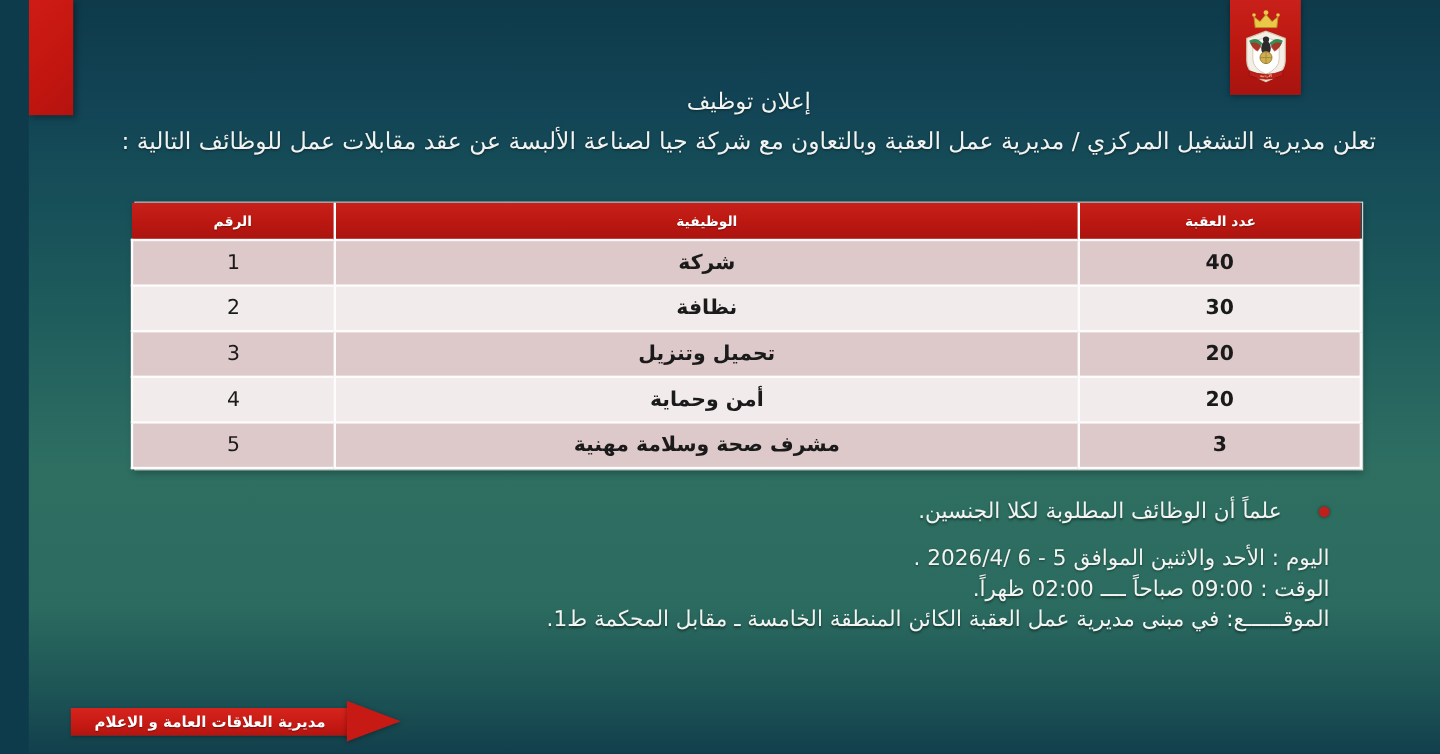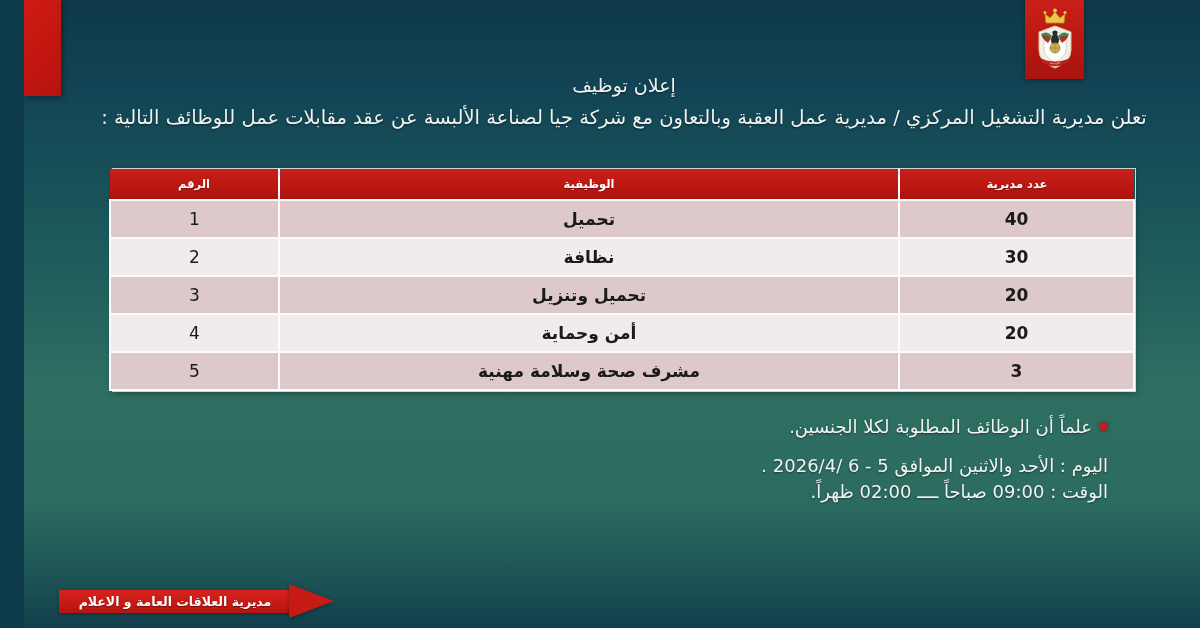--- a/index.html
+++ b/index.html
@@ -145,20 +145,21 @@
     text-shadow: 0 1px 2px rgba(0,0,0,.45);
   }
 
   .note-bullet-line {
     display: flex;
     align-items: center;
     justify-content: flex-start;
     font-size: 18px;
     margin-bottom: 16px;
     white-space: nowrap;
+    gap: 24px;
   }
   .bullet-dot {
     width: 9px;
     height: 9px;
     border-radius: 50%;
     background: #c0201c;
     box-shadow: 0 0 3px rgba(0,0,0,.5);
     margin-left: 7px;
     flex: none;
   }
@@ -257,29 +258,29 @@
 
   <div class="jobs-table-wrap">
     <table class="jobs">
       <colgroup>
         <col class="c-count">
           <col class="c-title">
           <col class="c-num">
       </colgroup>
       <thead>
         <tr>
-          <th>عدد مديرية</th>
+          <th>عدد العقبة</th>
           <th>الوظيفية</th>
           <th>الرقم</th>
         </tr>
       </thead>
       <tbody>
         <tr>
           <td class="col-count">40</td>
-          <td class="col-title">تحميل</td>
+          <td class="col-title">شركة</td>
           <td class="col-num">1</td>
         </tr>
         <tr>
           <td class="col-count">30</td>
           <td class="col-title">نظافة</td>
           <td class="col-num">2</td>
         </tr>
         <tr>
           <td class="col-count">20</td>
           <td class="col-title">تحميل وتنزيل</td>
@@ -300,20 +301,21 @@
   </div>
 
   <div class="notes">
     <div class="note-bullet-line">
       <span class="bullet-dot"></span>
       <span>علماً أن الوظائف المطلوبة لكلا الجنسين.</span>
     </div>
     <div class="info-lines">
       <div class="info-line ln1">اليوم : الأحد والاثنين  الموافق 5 - 6 /2026/4 .</div>
       <div class="info-line ln2">الوقت : 09:00 صباحاً  ــــ 02:00 ظهراً.</div>
+      <div class="info-line ln3">الموقــــــع: في مبنى مديرية عمل العقبة الكائن المنطقة الخامسة ـ مقابل المحكمة ط1.</div>
     </div>
   </div>
 
   <div class="footer-arrow">
     <div class="arrow-shaft"></div>
     <div class="arrow-head"></div>
     <div class="arrow-label">مديرية العلاقات العامة و الاعلام</div>
   </div>
 
 </div>

